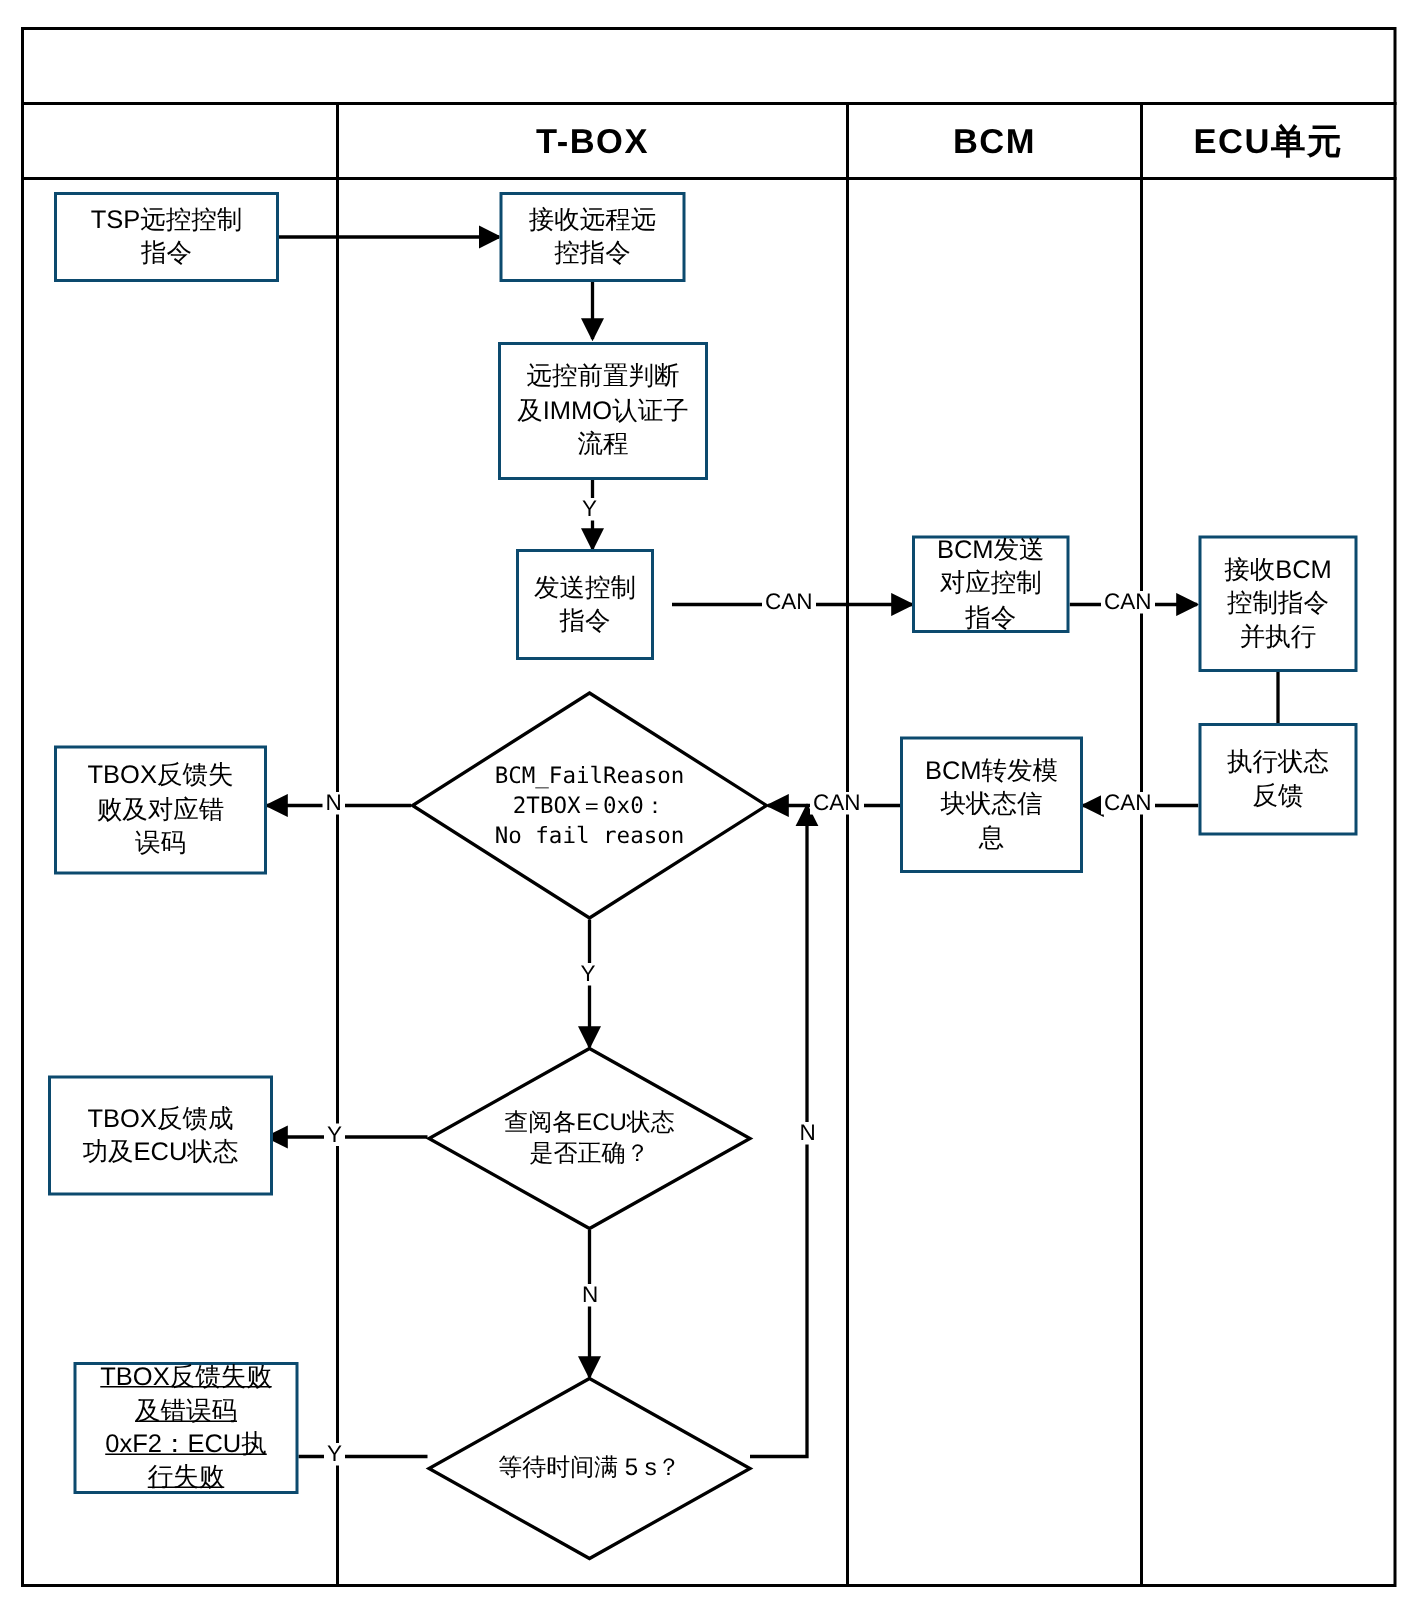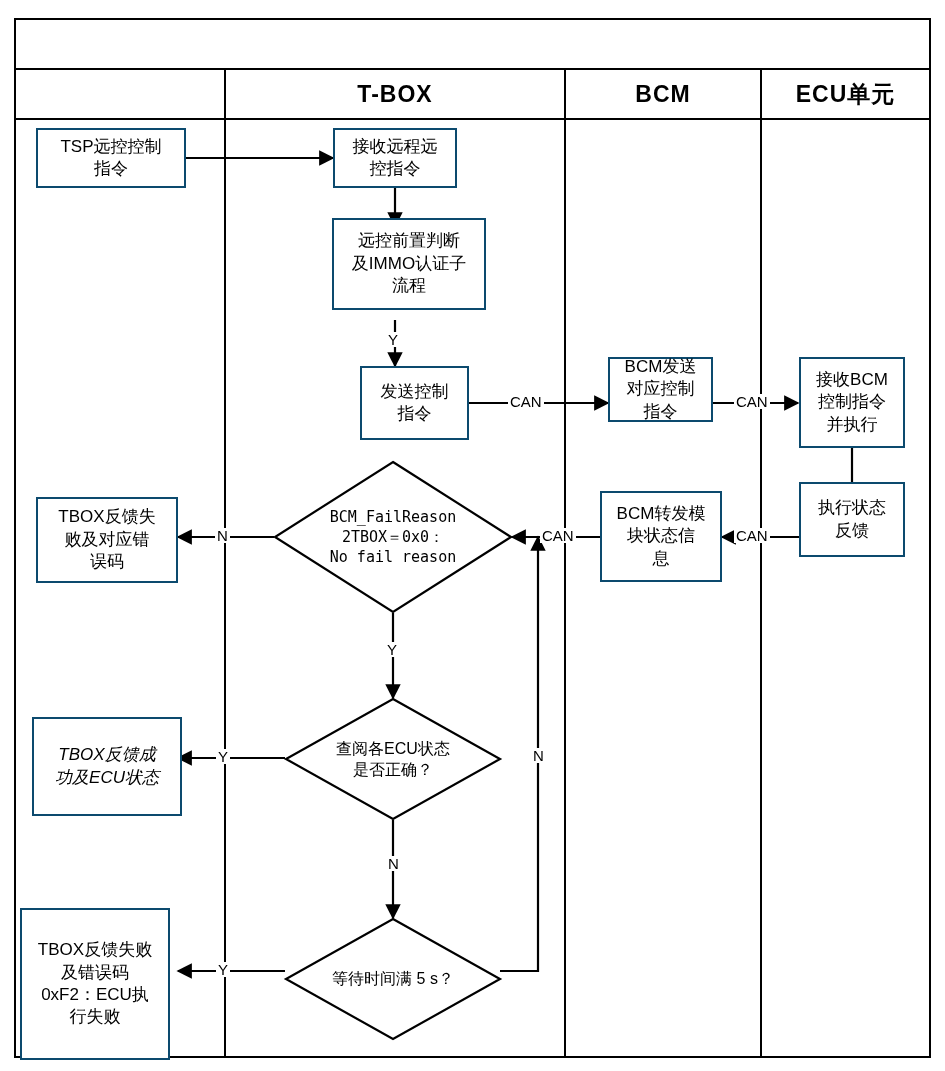--- a/index.html
+++ b/index.html
@@ -181,44 +181,44 @@
     <span class="t">TSP远控控制
 指令</span>
   </div>
 
   <div class="box" style="left:36px;top:497px;width:142px;height:86px;">
     <span class="t">TBOX反馈失
 败及对应错
 误码</span>
   </div>
 
-  <div class="box" style="left:32px;top:717px;width:150px;height:99px;font-style:italic;">
+  <div class="box" style="left:32px;top:717px;width:150px;height:80px;">
     <span class="t">TBOX反馈成
 功及ECU状态</span>
   </div>
 
-  <div class="box" style="left:20px;top:908px;width:150px;height:152px;">
+  <div class="box" style="left:49px;top:908px;width:150px;height:88px;text-decoration:underline;">
     <span class="t">TBOX反馈失败
 及错误码
 0xF2：ECU执
 行失败</span>
   </div>
 
   <div class="box" style="left:333px;top:128px;width:124px;height:60px;">
     <span class="t">接收远程远
 控指令</span>
   </div>
 
-  <div class="box" style="left:332px;top:218px;width:154px;height:92px;">
+  <div class="box" style="left:332px;top:228px;width:140px;height:92px;">
     <span class="t">远控前置判断
 及IMMO认证子
 流程</span>
   </div>
 
-  <div class="box" style="left:360px;top:366px;width:109px;height:74px;">
+  <div class="box" style="left:344px;top:366px;width:92px;height:74px;">
     <span class="t">发送控制
 指令</span>
   </div>
 
   <div class="diamond" style="left:274px;top:461px;width:238px;height:152px;">
     <svg width="238" height="152" viewBox="0 0 238 152" xmlns="http://www.w3.org/2000/svg">
       <polygon points="119,1 237,76 119,151 1,76" fill="#fff" stroke="#000" stroke-width="2.2"></polygon>
     </svg>
     <div class="dtext mono">BCM_FailReason
 2TBOX＝0x0：

